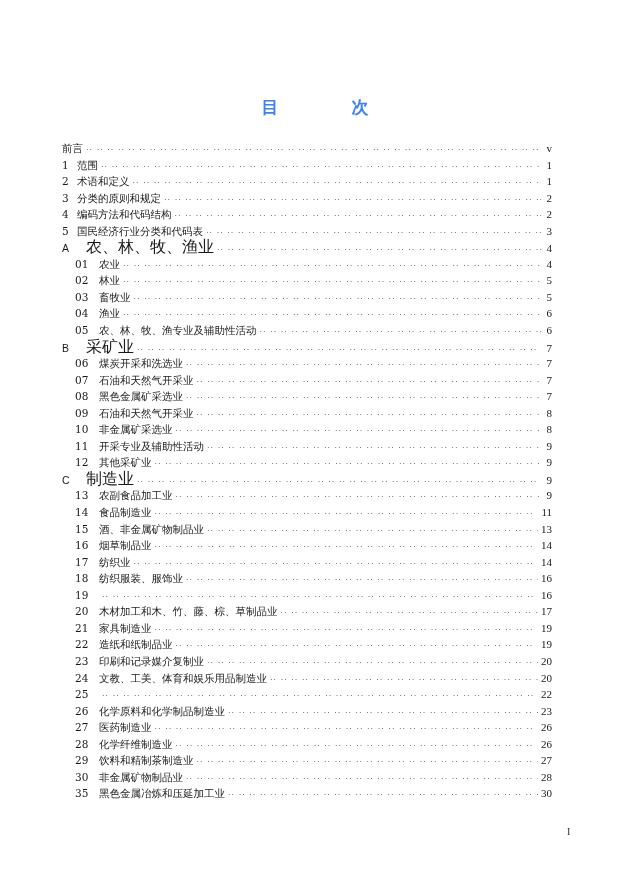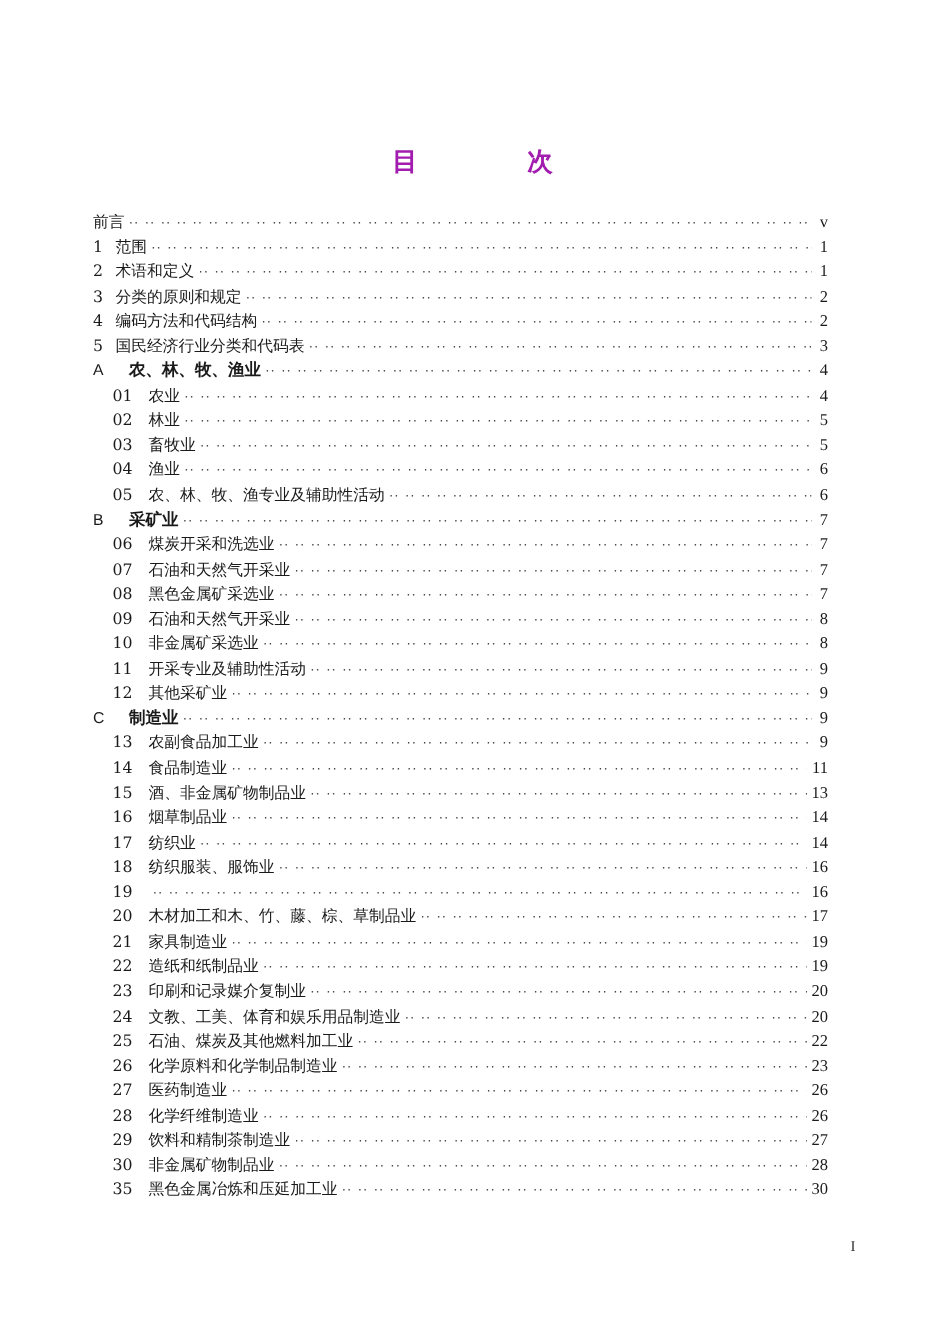--- a/index.html
+++ b/index.html
@@ -1,29 +1,29 @@
 <!DOCTYPE html>
 <html><head>
   <meta charset="utf-8">
   <style>
     html, body { margin: 0; padding: 0; background: #ffffff; }
     body { width: 630px; height: 891px; position: relative; overflow: hidden;
       font-family: "DejaVu Serif", "Liberation Serif", serif; color: #1a1a1a; }
     .title { position: absolute; top: 96px; left: 0; width: 630px; text-align: center;
       font-family: "DejaVu Sans", "Liberation Sans", sans-serif; font-weight: bold; font-size: 17px;
-      letter-spacing: 28px; text-indent: 28px; color: #a21caf; }
+      letter-spacing: 28px; text-indent: 28px; color: #3b82f6; }
     .toc { position: absolute; top: 140px; left: 62px; width: 490px; }
     .row { position: relative; height: 16.55px; line-height: 16.55px; font-size: 10.5px;
       display: flex; align-items: baseline; white-space: nowrap; }
     .row .num { flex: 0 0 auto; }
     .row.l1 .num { width: 15px; }
     .row.sec .num { width: 24px; font-family: "Liberation Sans", sans-serif; }
     .row.sub .num { width: 24px; margin-left: 13px; }
     .row .label { flex: 0 0 auto; }
-    .row.sec .label { font-weight: bold; font-family: "DejaVu Sans", "Liberation Sans", sans-serif; font-size: 11px; }
+    .row.sec .label { font-weight: normal; font-family: "DejaVu Sans", "Liberation Sans", sans-serif; font-size: 16px; }
     .row .leader { flex: 1 1 auto; overflow: hidden; margin: 0 3px; color: #333; font-size: 8px;
       letter-spacing: 1px; }
     .row .leader::before { content: "·· ·· ·· ·· ·· ·· ·· ·· ·· ·· ·· ·· ·· ·· ·· ·· ·· ·· ·· ·· ·· ·· ·· ·· ·· ·· ·· ·· ·· ·· ·· ·· ·· ·· ·· ·· ·· ·· ·· ·· ·· ·· ·· ·· ·· ·· ·· ·· ·· ·· ·· ·· ·· ·· ·· ·· ·· ··"; }
     .row .page { flex: 0 0 auto; min-width: 8px; text-align: right; font-family: "Liberation Serif", serif; font-size: 11px; }
     .folio { position: absolute; top: 826px; left: 567px; font-family: "Liberation Serif", serif; font-size: 10px; color: #333; }
   </style>
 </head>
 <body>
 
 <div class="title">目　次</div>
@@ -220,21 +220,20 @@
       <span class="page">20</span>
     </div>
     <div class="row sub">
       <span class="num">24</span>
       <span class="label">文教、工美、体育和娱乐用品制造业</span>
       <span class="leader"></span>
       <span class="page">20</span>
     </div>
     <div class="row sub">
       <span class="num">25</span>
-      <span class="label">石油、煤炭及其他燃料加工业</span>
       <span class="leader"></span>
       <span class="page">22</span>
     </div>
     <div class="row sub">
       <span class="num">26</span>
       <span class="label">化学原料和化学制品制造业</span>
       <span class="leader"></span>
       <span class="page">23</span>
     </div>
     <div class="row sub">

